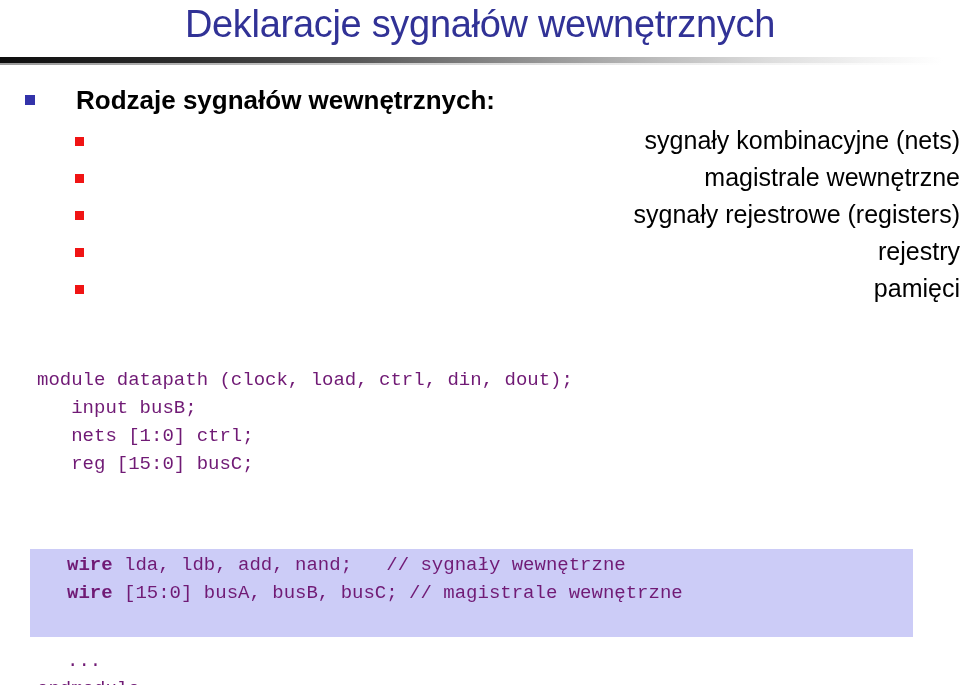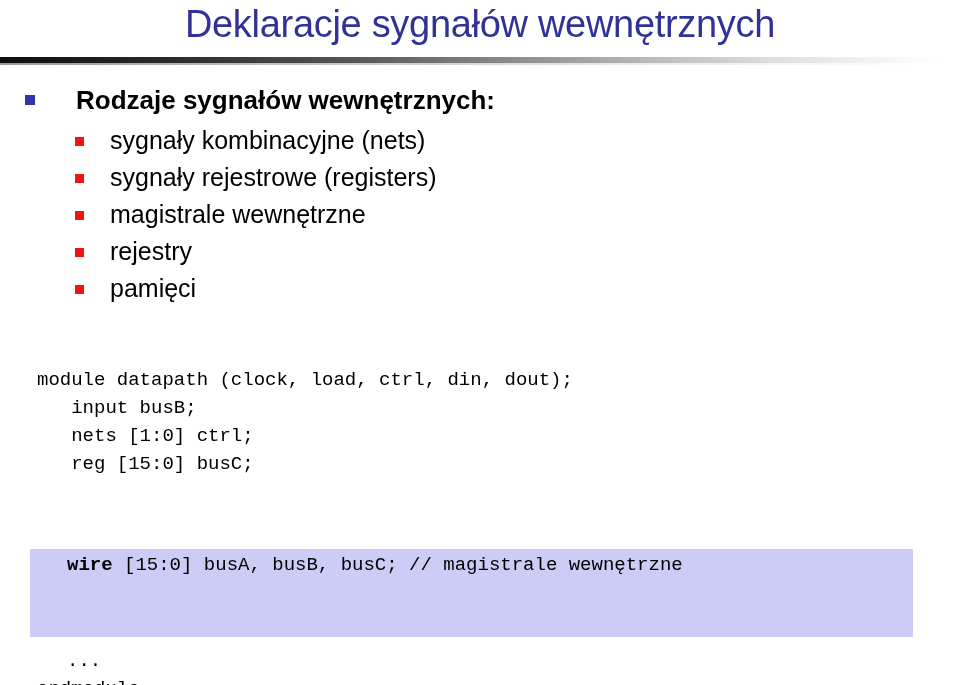--- a/index.html
+++ b/index.html
@@ -74,20 +74,21 @@
     display: flex;
     align-items: flex-start;
   }
   .bullet-row.level1 {
     padding-left: 25px;
     height: 41px;
   }
   .bullet-row.level2 {
     padding-left: 75px;
     height: 37px;
+    justify-content: space-between;
   }
   .sq {
     flex: 0 0 auto;
     display: inline-block;
   }
   .sq.blue {
     width: 10px;
     height: 10px;
     background: #3333aa;
     margin-top: 11px;
@@ -125,21 +126,21 @@
     top: 366px;
     width: 960px;
     font-family: "Liberation Mono", "DejaVu Sans Mono", monospace;
     font-size: 19px;
   }
   .code-line {
     height: 28px;
     line-height: 28px;
     white-space: pre;
     padding-left: 37px;
-    color: #000000;
+    color: #701a75;
     position: relative;
     z-index: 2;
   }
 
   .hl-box {
     position: absolute;
     left: 30px;
     top: 183px;
     width: 883px;
     height: 88px;
@@ -182,26 +183,26 @@
     <span class="btext l1">Rodzaje sygnałów wewnętrznych:</span>
   </div>
 
   <div class="bullet-row level2">
     <span class="sq red"></span>
     <span class="btext l2">sygnały kombinacyjne (nets)</span>
   </div>
 
   <div class="bullet-row level2">
     <span class="sq red"></span>
+    <span class="btext l2">magistrale wewnętrzne</span>
+  </div>
+
+  <div class="bullet-row level2">
+    <span class="sq red"></span>
     <span class="btext l2">sygnały rejestrowe (registers)</span>
-  </div>
-
-  <div class="bullet-row level2">
-    <span class="sq red"></span>
-    <span class="btext l2">magistrale wewnętrzne</span>
   </div>
 
   <div class="bullet-row level2">
     <span class="sq red"></span>
     <span class="btext l2">rejestry</span>
   </div>
 
   <div class="bullet-row level2">
     <span class="sq red"></span>
     <span class="btext l2">pamięci</span>
@@ -212,20 +213,21 @@
 <div class="code">
 
   <div class="code-line">module datapath (clock, load, ctrl, din, dout);</div>
   <div class="code-line">   input busB;</div>
   <div class="code-line">   nets [1:0] ctrl;</div>
   <div class="code-line">   reg [15:0] busC;</div>
 
   <div class="hl-box"></div>
 
   <div class="hl-lines">
+    <div class="code-line"><span class="kw">wire</span><span> lda, ldb, add, nand;   </span><span class="cm">// sygnały wewnętrzne</span></div>
     <div class="code-line"><span class="kw">wire</span><span> [15:0] busA, busB, busC; </span><span class="cm">// magistrale wewnętrzne</span></div>
   </div>
 
   <div class="tail">
     <div class="code-line dots">...</div>
     <div class="code-line endm">endmodule</div>
   </div>
 
 </div>
 

